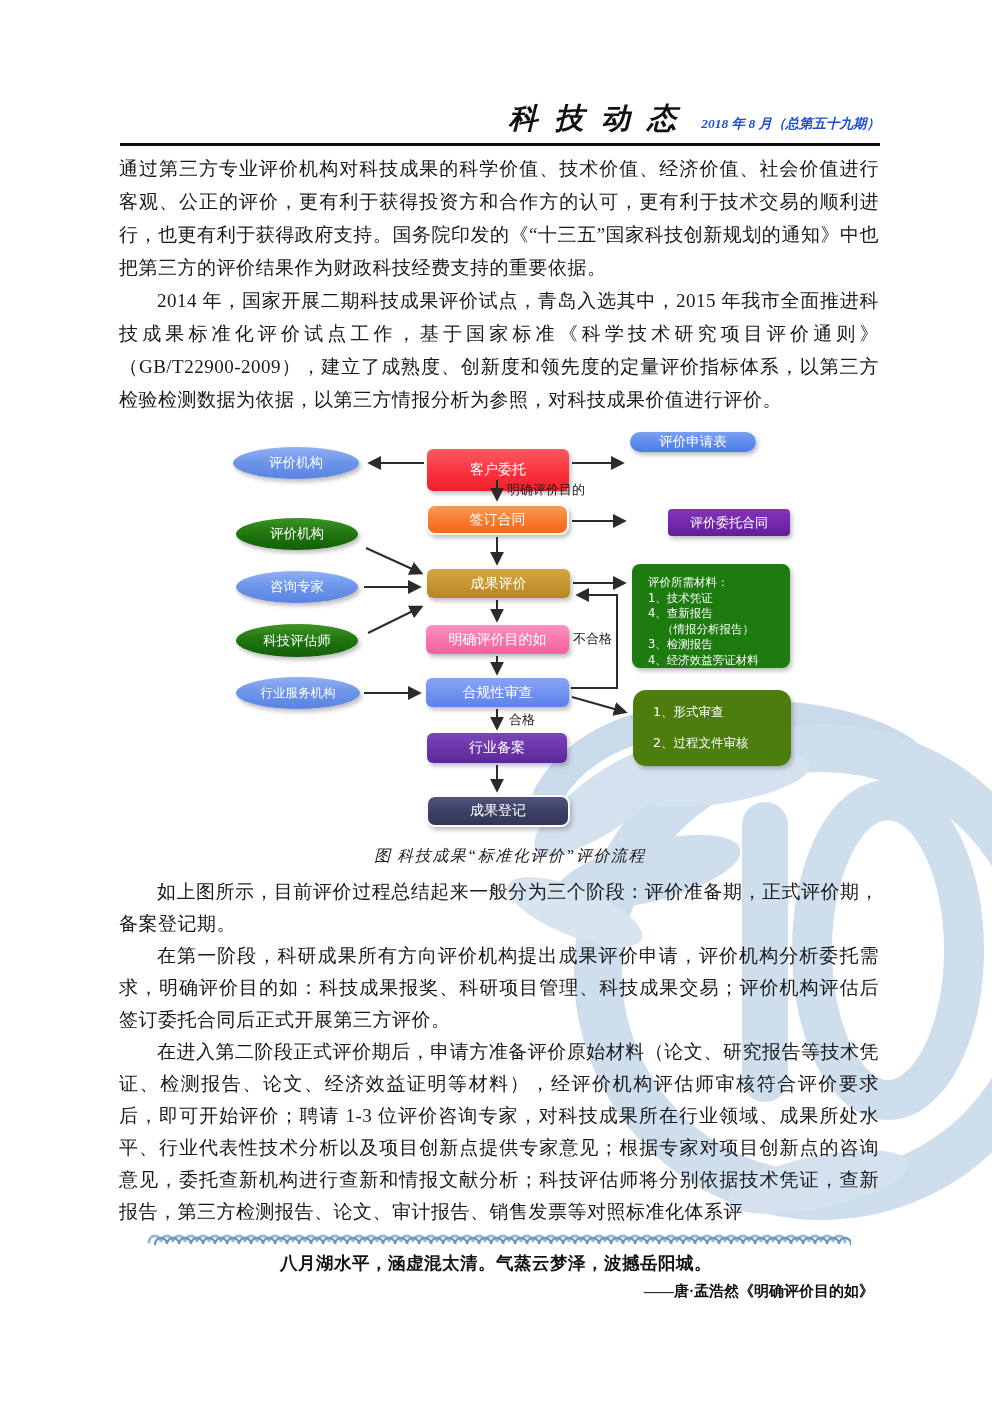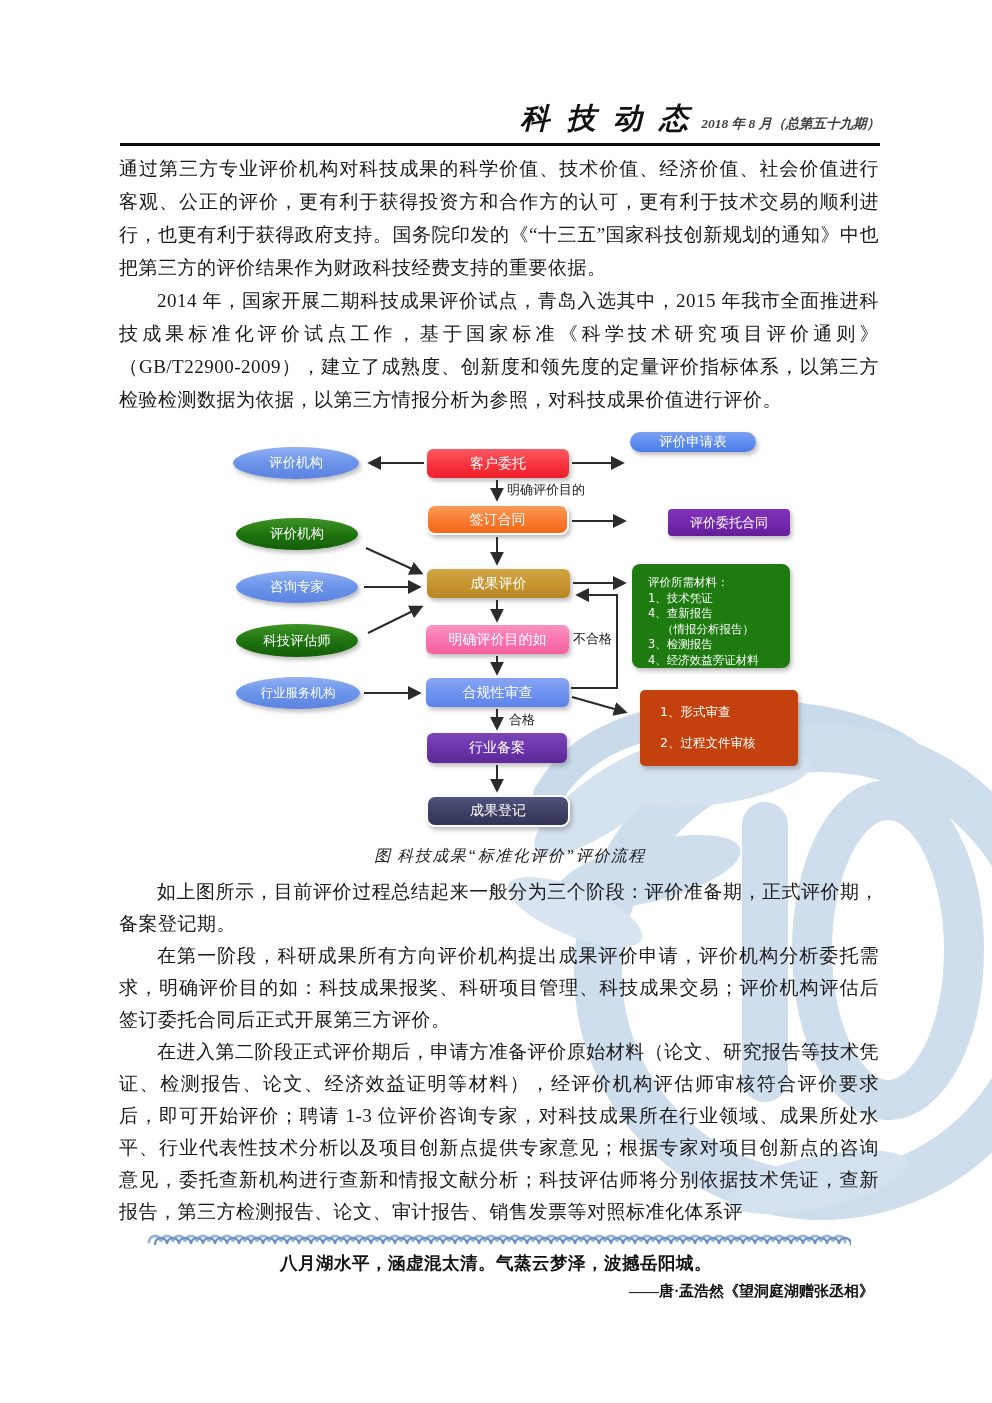--- a/index.html
+++ b/index.html
@@ -3,23 +3,23 @@
 <meta charset="utf-8">
 <style>
   * { box-sizing: border-box; }
   body { margin:0; background:#888; }
   .page {
     position: relative; width: 992px; height: 1403px; margin: 0 auto;
     background: #ffffff; overflow: hidden;
     font-family: "Liberation Serif", "DejaVu Serif", serif; color:#1a1a1a;
   }
   
-  .masthead { position:absolute; top:99px; right:112px; display:flex; align-items:baseline; gap:8px; white-space:nowrap; }
+  .masthead { position:absolute; top:99px; right:112px; display:flex; align-items:baseline; gap:20px; white-space:nowrap; }
   .masthead .title { font-size:29px; font-weight:bold; font-style:italic; letter-spacing:5px; color:#111; }
-  .masthead .issue { font-size:13.5px; font-weight:bold; font-style:italic; color:#404040; }
+  .masthead .issue { font-size:13.5px; font-weight:bold; font-style:italic; color:#1d4ed8; }
   .masthead-rule { position:absolute; left:120px; right:112px; top:143px; height:3px; background:#0b0b0b; }
   
   .text-a, .text-b { position:absolute; left:119px; width:760px; text-align:justify; font-size:19px; color:#191919; letter-spacing:.5px; }
   .text-a { top:152px; line-height:33px; }
   .text-b { top:876px; line-height:32px; }
   .text-a p, .text-b p { margin:0; }
   .indent { text-indent:2em; }
   
   .watermark { position:absolute; left:0; top:0; z-index:0; pointer-events:none; }
   .content-layer { position:absolute; left:0; top:0; width:992px; height:1403px; z-index:1; }
@@ -36,21 +36,21 @@
   .b-red    { background:linear-gradient(180deg,#fb5a62 0%,#f8333d 55%,#ef1f2b 100%); }
   .b-orange { background:linear-gradient(180deg,#fa9b55 0%,#f87a2e 55%,#f2681a 100%); border:2px solid #fdfdfd; border-radius:9px; }
   .b-gold   { background:linear-gradient(180deg,#d2a545 0%,#c5952f 55%,#b88524 100%); }
   .b-pink   { background:linear-gradient(180deg,#fb93c0 0%,#f874ae 55%,#f55f9e 100%); }
   .b-blue   { background:linear-gradient(180deg,#89a5f4 0%,#6e91f0 55%,#5d82e8 100%); }
   .b-purple { background:linear-gradient(180deg,#7b45b8 0%,#6a35a8 55%,#5b2898 100%); }
   .b-navy   { background:linear-gradient(180deg,#50537c 0%,#3c3f63 55%,#333555 100%); border:2px solid #fbfbfb; border-radius:9px; }
   .r-blue   { background:linear-gradient(180deg,#7da0f2 0%,#5d8cee 55%,#4b7ce6 100%); border-radius:5px; }
   .r-purple { background:linear-gradient(180deg,#8233b8 0%,#7127a9 60%,#621d9a 100%); border-radius:4px;margin-left:36px; }
   .r-green  { background:#1e7b10; border-radius:8px; }
-  .r-red    { background:#c2410c; border-radius:5px;margin-left:7px; }
+  .r-red    { background:#4d7c0f; border-radius:13px; }
   .list-box { display:block; color:#fff; }
   .materials { font-size:11.5px; line-height:15.5px; padding:11px 4px 0 16px; white-space:normal; }
   .materials .cont { padding-left:14px; }
   .review { font-size:12.5px; line-height:31px; padding:6px 0 0 20px; }
   .fc-label { position:absolute; font-family:"DejaVu Sans","Liberation Sans",sans-serif; font-size:13px; color:#1b1b1b; white-space:nowrap; }
   .arrows { position:absolute; left:0; top:0; pointer-events:none; }
   .fig-caption { position:absolute; left:130px; top:846px; width:760px; text-align:center; font-size:16px; font-style:italic; letter-spacing:1.5px; color:#222; }
   
   .wave { position:absolute; left:147px; top:1233px; }
   .poem { position:absolute; left:0; top:1251px; width:992px; text-align:center; font-size:17.5px; font-weight:bold; color:#111; letter-spacing:.5px; }
@@ -87,21 +87,21 @@
       <p>通过第三方专业评价机构对科技成果的科学价值、技术价值、经济价值、社会价值进行客观、公正的评价，更有利于获得投资方和合作方的认可，更有利于技术交易的顺利进行，也更有利于获得政府支持。国务院印发的《“十三五”国家科技创新规划的通知》中也把第三方的评价结果作为财政科技经费支持的重要依据。</p>
       <p class="indent">2014 年，国家开展二期科技成果评价试点，青岛入选其中，2015 年我市全面推进科技成果标准化评价试点工作，基于国家标准《科学技术研究项目评价通则》（GB/T22900-2009），建立了成熟度、创新度和领先度的定量评价指标体系，以第三方检验检测数据为依据，以第三方情报分析为参照，对科技成果价值进行评价。</p>
     </div>
 
     <div class="node ellipse e-blue" style="left:233px; top:447px; width:126px; height:32px;">评价机构</div>
     <div class="node ellipse e-green" style="left:236px; top:518px; width:122px; height:32px;">评价机构</div>
     <div class="node ellipse e-blue" style="left:236px; top:571px; width:122px; height:32px;">咨询专家</div>
     <div class="node ellipse e-green" style="left:236px; top:624px; width:122px; height:33px;">科技评估师</div>
     <div class="node ellipse e-blue" style="left:236px; top:677px; width:124px; height:32px; font-size:12.5px;">行业服务机构</div>
 
-    <div class="node box b-red" style="left:427px; top:449px; width:142px; height:29px;">客户委托</div>
+    <div class="node box b-red" style="left:427px; top:449px; width:142px; height:42px;">客户委托</div>
     <div class="node box b-orange" style="left:426px; top:504px; width:143px; height:31px;">签订合同</div>
     <div class="node box b-gold" style="left:427px; top:569px; width:143px; height:29px;">成果评价</div>
     <div class="node box b-pink" style="left:426px; top:625px; width:143px; height:29px;">明确评价目的如</div>
     <div class="node box b-blue" style="left:426px; top:678px; width:143px; height:29px;">合规性审查</div>
     <div class="node box b-purple" style="left:427px; top:733px; width:140px; height:30px;">行业备案</div>
     <div class="node box b-navy" style="left:426px; top:795px; width:144px; height:32px;">成果登记</div>
 
     <div class="node r-blue" style="left:630px; top:432px; width:126px; height:20px; font-size:13.5px;border-radius:15px;">评价申请表</div>
     <div class="node r-purple" style="left:632px; top:509px; width:122px; height:27px; font-size:13px;">评价委托合同</div>
 
@@ -157,16 +157,16 @@
       <p class="indent">在进入第二阶段正式评价期后，申请方准备评价原始材料（论文、研究报告等技术凭证、检测报告、论文、经济效益证明等材料），经评价机构评估师审核符合评价要求后，即可开始评价；聘请 1-3 位评价咨询专家，对科技成果所在行业领域、成果所处水平、行业代表性技术分析以及项目创新点提供专家意见；根据专家对项目创新点的咨询意见，委托查新机构进行查新和情报文献分析；科技评估师将分别依据技术凭证，查新报告，第三方检测报告、论文、审计报告、销售发票等对照标准化体系评</p>
     </div>
 
     <svg class="wave" width="704" height="16" viewBox="0 0 704 16">
       <g fill="none" stroke-linecap="round">
         <path stroke="#9cb8d8" stroke-width="3" d="M2,9 a6,6 0 0 1 12,0 a6,6 0 0 1 12,0 a6,6 0 0 1 12,0 a6,6 0 0 1 12,0 a6,6 0 0 1 12,0 a6,6 0 0 1 12,0 a6,6 0 0 1 12,0 a6,6 0 0 1 12,0 a6,6 0 0 1 12,0 a6,6 0 0 1 12,0 a6,6 0 0 1 12,0 a6,6 0 0 1 12,0 a6,6 0 0 1 12,0 a6,6 0 0 1 12,0 a6,6 0 0 1 12,0 a6,6 0 0 1 12,0 a6,6 0 0 1 12,0 a6,6 0 0 1 12,0 a6,6 0 0 1 12,0 a6,6 0 0 1 12,0 a6,6 0 0 1 12,0 a6,6 0 0 1 12,0 a6,6 0 0 1 12,0 a6,6 0 0 1 12,0 a6,6 0 0 1 12,0 a6,6 0 0 1 12,0 a6,6 0 0 1 12,0 a6,6 0 0 1 12,0 a6,6 0 0 1 12,0 a6,6 0 0 1 12,0 a6,6 0 0 1 12,0 a6,6 0 0 1 12,0 a6,6 0 0 1 12,0 a6,6 0 0 1 12,0 a6,6 0 0 1 12,0 a6,6 0 0 1 12,0 a6,6 0 0 1 12,0 a6,6 0 0 1 12,0 a6,6 0 0 1 12,0 a6,6 0 0 1 12,0 a6,6 0 0 1 12,0 a6,6 0 0 1 12,0 a6,6 0 0 1 12,0 a6,6 0 0 1 12,0 a6,6 0 0 1 12,0 a6,6 0 0 1 12,0 a6,6 0 0 1 12,0 a6,6 0 0 1 12,0 a6,6 0 0 1 12,0 a6,6 0 0 1 12,0 a6,6 0 0 1 12,0 a6,6 0 0 1 12,0 a6,6 0 0 1 12,0 a6,6 0 0 1 12,0 a6,6 0 0 1 12,0 a6,6 0 0 1 12,0 a6,6 0 0 1 12,0 a6,6 0 0 1 12,0"></path>
         <path stroke="#6e93c2" stroke-width="2.4" d="M8,11 a6,6 0 0 1 12,0 a6,6 0 0 1 12,0 a6,6 0 0 1 12,0 a6,6 0 0 1 12,0 a6,6 0 0 1 12,0 a6,6 0 0 1 12,0 a6,6 0 0 1 12,0 a6,6 0 0 1 12,0 a6,6 0 0 1 12,0 a6,6 0 0 1 12,0 a6,6 0 0 1 12,0 a6,6 0 0 1 12,0 a6,6 0 0 1 12,0 a6,6 0 0 1 12,0 a6,6 0 0 1 12,0 a6,6 0 0 1 12,0 a6,6 0 0 1 12,0 a6,6 0 0 1 12,0 a6,6 0 0 1 12,0 a6,6 0 0 1 12,0 a6,6 0 0 1 12,0 a6,6 0 0 1 12,0 a6,6 0 0 1 12,0 a6,6 0 0 1 12,0 a6,6 0 0 1 12,0 a6,6 0 0 1 12,0 a6,6 0 0 1 12,0 a6,6 0 0 1 12,0 a6,6 0 0 1 12,0 a6,6 0 0 1 12,0 a6,6 0 0 1 12,0 a6,6 0 0 1 12,0 a6,6 0 0 1 12,0 a6,6 0 0 1 12,0 a6,6 0 0 1 12,0 a6,6 0 0 1 12,0 a6,6 0 0 1 12,0 a6,6 0 0 1 12,0 a6,6 0 0 1 12,0 a6,6 0 0 1 12,0 a6,6 0 0 1 12,0 a6,6 0 0 1 12,0 a6,6 0 0 1 12,0 a6,6 0 0 1 12,0 a6,6 0 0 1 12,0 a6,6 0 0 1 12,0 a6,6 0 0 1 12,0 a6,6 0 0 1 12,0 a6,6 0 0 1 12,0 a6,6 0 0 1 12,0 a6,6 0 0 1 12,0 a6,6 0 0 1 12,0 a6,6 0 0 1 12,0 a6,6 0 0 1 12,0 a6,6 0 0 1 12,0 a6,6 0 0 1 12,0 a6,6 0 0 1 12,0 a6,6 0 0 1 12,0"></path>
       </g>
     </svg>
     <div class="poem">八月湖水平，涵虚混太清。气蒸云梦泽，波撼岳阳城。</div>
-    <div class="attribution">——唐·孟浩然《望洞庭湖赠张丞相》</div>
+    <div class="attribution">——唐·孟浩然《明确评价目的如》</div>
 
   </div>
 </div>
 
 </body></html>

